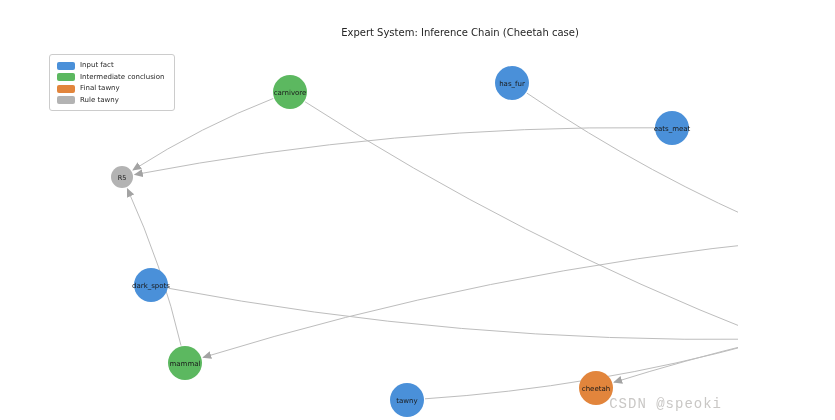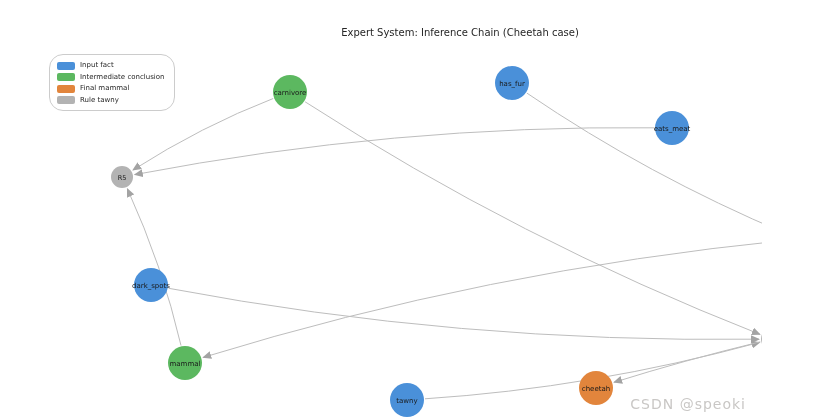--- a/index.html
+++ b/index.html
@@ -1,59 +1,58 @@
 <!DOCTYPE html>
 <html><head>
 <meta charset="utf-8">
 <style>
   html,body{margin:0;padding:0;background:#fff;}
   #figure{
     position:relative;width:738px;height:420px;background:#ffffff;overflow:hidden;
     font-family:"DejaVu Sans",sans-serif;
-    padding-left:24px;
   }
   #title{
     position:absolute;top:27px;left:460px;transform:translateX(-50%);
     font-size:10px;color:#262626;white-space:nowrap;
   }
   #legend{
     position:absolute;left:49px;top:54px;width:126px;
-    background:#ffffff;border:1px solid #cccccc;border-radius:14px;
+    background:#ffffff;border:1px solid #cccccc;border-radius:3px;
     padding:5px 6px 4px 7px;box-sizing:border-box;
   }
   .legend-row{display:flex;align-items:center;height:11.5px;}
   .legend-swatch{width:18px;height:8px;border-radius:2px;margin-right:5px;flex:0 0 auto;}
   .legend-label{font-size:7px;color:#262626;white-space:nowrap;line-height:1;}
   #graph-svg{position:absolute;left:0;top:0;}
   .node-label{font-size:7px;fill:#1a1a1a;text-anchor:middle;}
   .rule-label{font-size:6.5px;}
   #watermark{
     position:absolute;right:16px;top:396px;
-    font-size:14px;letter-spacing:1px;color:#c9c7c5;white-space:nowrap;
+    font-size:14px;letter-spacing:1px;color:#c9c7c5;white-space:nowrap;font-family:Liberation Mono, monospace;
   }
 </style>
 </head>
 <body>
 
 <div id="figure">
 
   <div id="title">Expert System: Inference Chain (Cheetah case)</div>
 
   <div id="legend">
     <div class="legend-row">
       <span class="legend-swatch" style="background: rgb(74, 144, 217);"></span>
       <span class="legend-label">Input fact</span>
     </div>
     <div class="legend-row">
       <span class="legend-swatch" style="background: rgb(92, 184, 96);"></span>
       <span class="legend-label">Intermediate conclusion</span>
     </div>
     <div class="legend-row">
       <span class="legend-swatch" style="background: rgb(226, 133, 60);"></span>
-      <span class="legend-label">Final mammal</span>
+      <span class="legend-label">Final tawny</span>
     </div>
     <div class="legend-row">
       <span class="legend-swatch" style="background: rgb(179, 179, 179);"></span>
       <span class="legend-label">Rule tawny</span>
     </div>
   </div>
 
   <svg id="graph-svg" width="835" height="420">
       <defs>
         <marker id="arrow" markerWidth="9" markerHeight="8" refX="8" refY="4" orient="auto" markerUnits="userSpaceOnUse">

